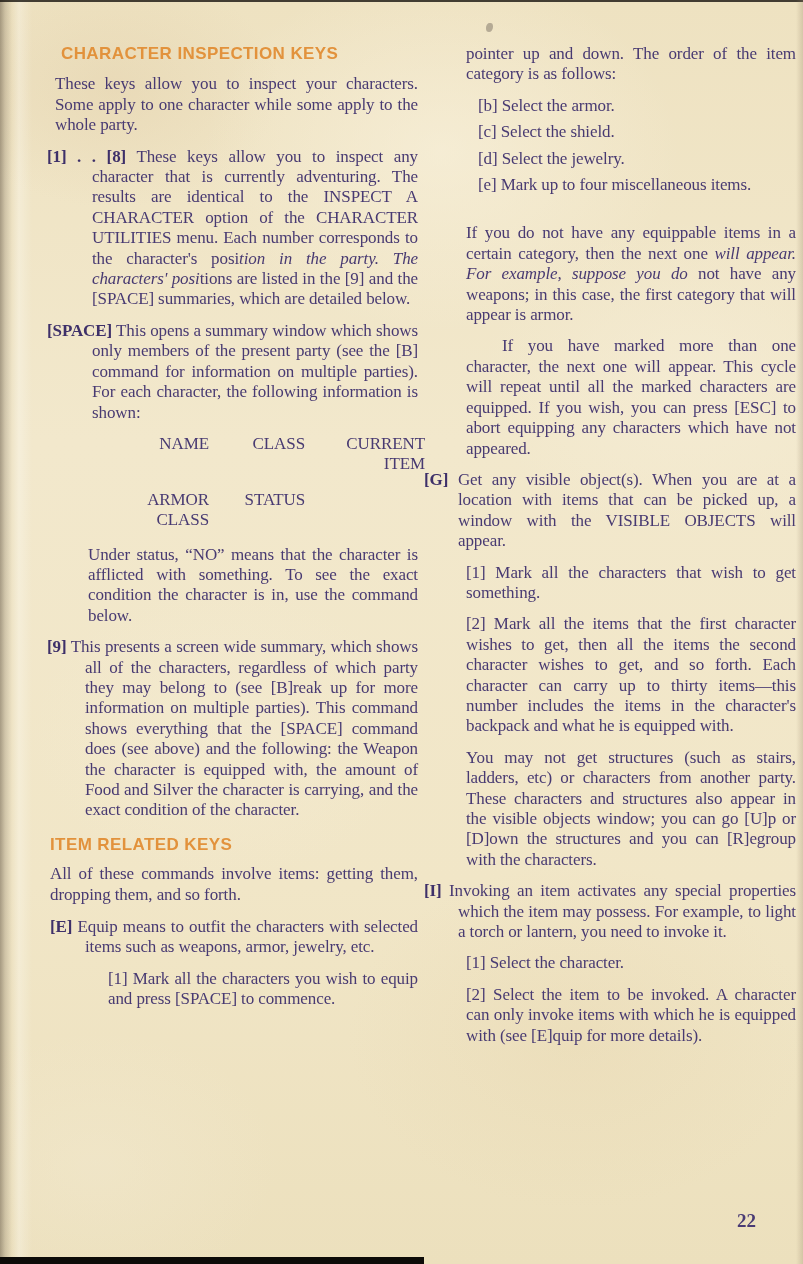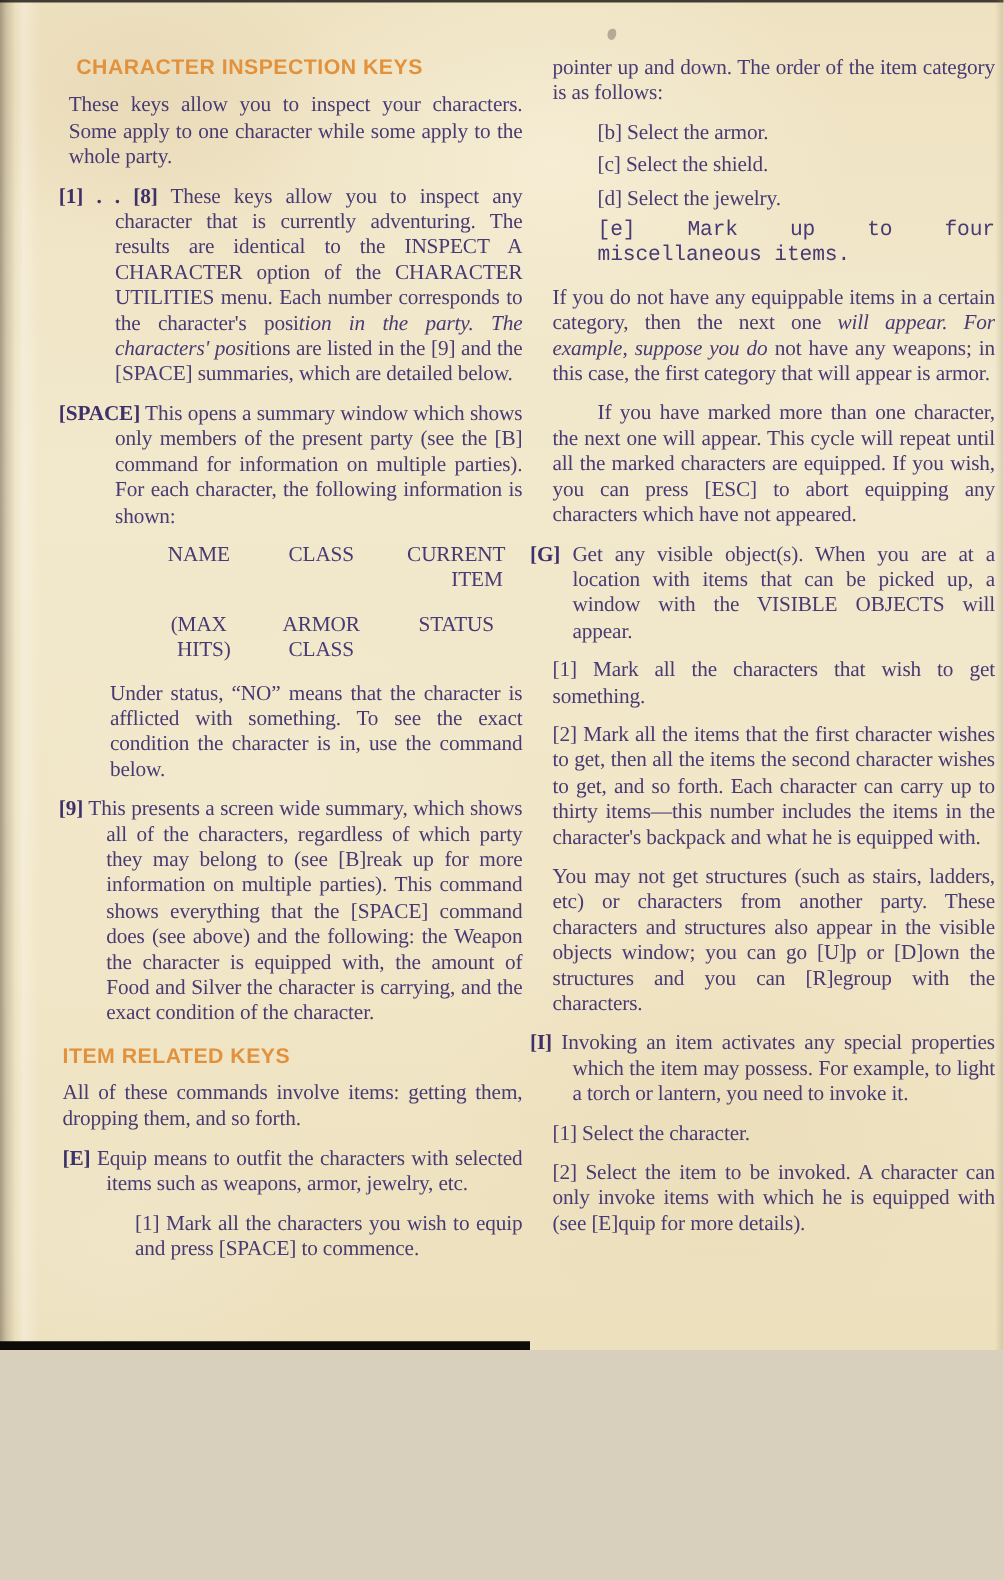--- a/index.html
+++ b/index.html
@@ -1,17 +1,17 @@
 <!DOCTYPE html>
 <html><head>
 <meta charset="utf-8">
 <style>
   html,body { margin:0; padding:0; background:#d8d0bd; }
   .page {
-    position:relative; width:803px; height:1080px; overflow:hidden;
+    position:relative; width:803px; height:1264px; overflow:hidden;
     background-color:#f0e5c5;
     background-image:
       radial-gradient(340px 260px at 55% 12%, rgba(250,243,224,.55), rgba(0,0,0,0) 70%),
       radial-gradient(240px 170px at 14% 7%,  rgba(222,201,162,.35), rgba(0,0,0,0) 70%),
       radial-gradient(300px 230px at 86% 30%, rgba(247,239,219,.45), rgba(0,0,0,0) 70%),
       radial-gradient(280px 210px at 28% 58%, rgba(245,237,215,.40), rgba(0,0,0,0) 70%),
       radial-gradient(320px 240px at 72% 82%, rgba(228,209,168,.28), rgba(0,0,0,0) 72%),
       radial-gradient(260px 190px at 12% 92%, rgba(242,233,208,.45), rgba(0,0,0,0) 70%),
       linear-gradient(180deg,#eee2c1 0%, #f2e8cc 35%, #f1e6c7 70%, #ece0bd 100%);
     font-family:"Liberation Serif","DejaVu Serif",serif;
@@ -37,31 +37,31 @@
     color:#e2923c; letter-spacing:.4px; margin:0 0 10px 14px; text-align:left; }
   .h2-second { margin:14px 0 9px 3px; }
   .lbl { font-weight:700; color:#3e3069; }
 
   .hang45 { padding-left:45px; text-indent:-45px; }
   .hang38 { padding-left:38px; text-indent:-38px; }
   .hang35 { padding-left:35px; text-indent:-35px; margin-left:3px;margin-top:12px; }
   .hang34 { padding-left:34px; text-indent:-34px; }
   .ml3  { margin-left:3px;  }
   .ml8  { margin-left:8px;  }
-  .ml34 { margin-left:18px; }
+  .ml34 { margin-left:42px; }
   .ml38 { margin-left:61px; }
   .ml41 { margin-left:41px; }
   .ml54 { margin-left:54px; }
   .li { margin-bottom:6px; }
-  .li-last { margin-bottom:12px;font-family:Liberation Mono, monospace; }
+  .li-last { margin-bottom:28px; }
   .ind { text-indent:36px; }
   em { font-style:italic; }
 
   .info-table { display:grid; grid-template-columns:100px 96px 120px;
-    margin:3px 0 14px 62px; row-gap:15px; text-align:center; }
+    margin:3px 0 14px 62px; row-gap:15px; text-align:right; }
   .cell { white-space:pre-wrap; }
 
   .page-number { position:absolute; left:737px; top:1210px; font-size:19px;
     font-weight:700; color:#4a3b74; }
 </style>
 </head>
 <body>
 
 <div class="page">
   <div class="spine"></div>
@@ -76,22 +76,20 @@
 
     <p class="hang45"><strong class="lbl">[1] . . [8]</strong><span>  These keys allow you to inspect any character that is currently adventuring. The results are identical to the INSPECT A CHARACTER option of the CHARACTER UTILITIES menu. Each number corresponds to the character's posi</span><em>tion in the party. The characters' posi</em><span>tions are listed in the [9] and the [SPACE] summaries, which are detailed below.</span></p>
 
     <p class="hang45"><strong class="lbl">[SPACE]</strong><span>  This opens a summary window which shows only members of the present party (see the [B] command for information on multiple parties). For each character, the following information is shown:</span></p>
 
     <div class="info-table">
       <div class="cell">NAME</div>
       <div class="cell">CLASS</div>
       <div class="cell">CURRENT
         ITEM</div>
-      <div class="cell">(MAX
-  HITS)</div>
       <div class="cell">ARMOR
 CLASS</div>
       <div class="cell">STATUS</div>
     </div>
 
     <p class="ml41">Under status, “NO” means that the character is afflicted with something. To see the exact condition the character is in, use the command below.</p>
 
     <p class="hang38"><strong class="lbl">[9]</strong><span>  This presents a screen wide summary, which shows all of the characters, regardless of which party they may belong to (see [B]reak up for more information on multiple parties). This command shows everything that the [SPACE] command does (see above) and the following: the Weapon the character is equipped with, the amount of Food and Silver the character is carrying, and the exact condition of the character.</span></p>
 
     <div class="h2 h2-second">ITEM RELATED KEYS</div>

